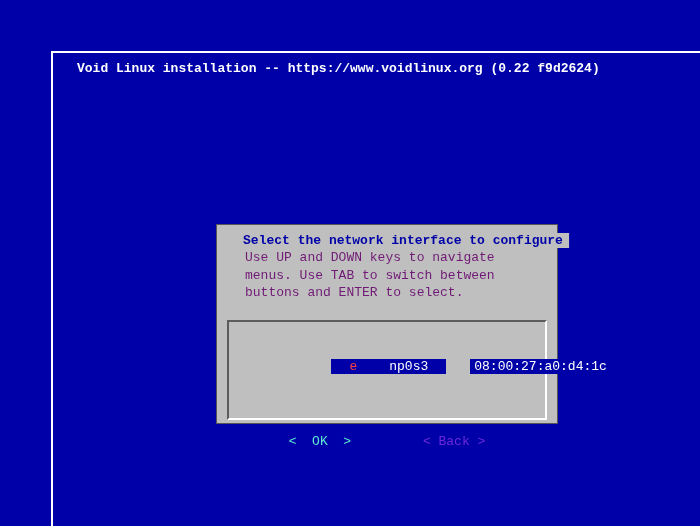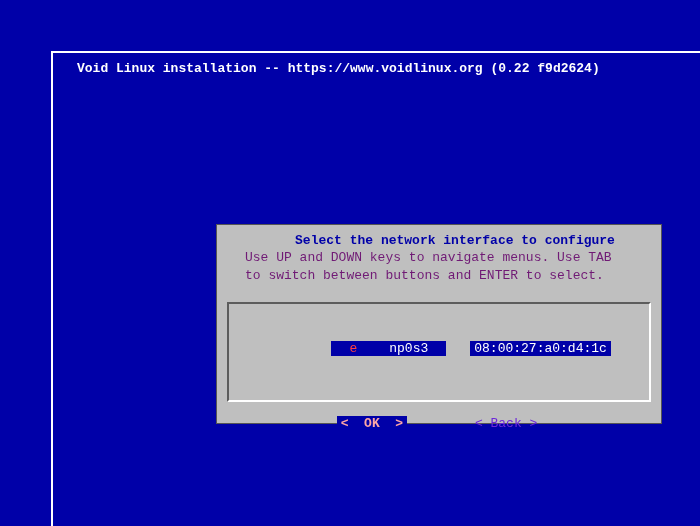--- a/index.html
+++ b/index.html
@@ -27,21 +27,21 @@
     background: #0000a8;
     color: #ffffff;
     font-weight: bold;
     padding: 0 4px;
     white-space: pre;
   }
   .dialog {
     position: absolute;
     top: 155px;
     left: 147px;
-    width: 446px;
+    width: 342px;
     height: 200px;
     background: #bfbfbf;
     border: 1px solid #555;
   }
   .dialog-title {
     position: absolute;
     top: -8px;
     left: 50%;
     transform: translateX(-50%);
     background: #bfbfbf;
@@ -87,22 +87,21 @@
   }
   .btn {
     display: inline-block;
     margin: 0 28px;
     padding: 0 4px;
     color: #6d28d9;
     white-space: pre;
   }
   .btn.selected {
     background: #0000a8;
-    color: #fca5a5;
-    font-weight: bold;
+    color: #5eead4;
   }
 </style>
 </head>
 <body>
 
 <div class="outer-frame">
   <div class="title-bar">Void Linux installation -- https://www.voidlinux.org (0.22 f9d2624)</div>
 
   <div class="dialog">
     <div class="dialog-title">Select the network interface to configure</div>

